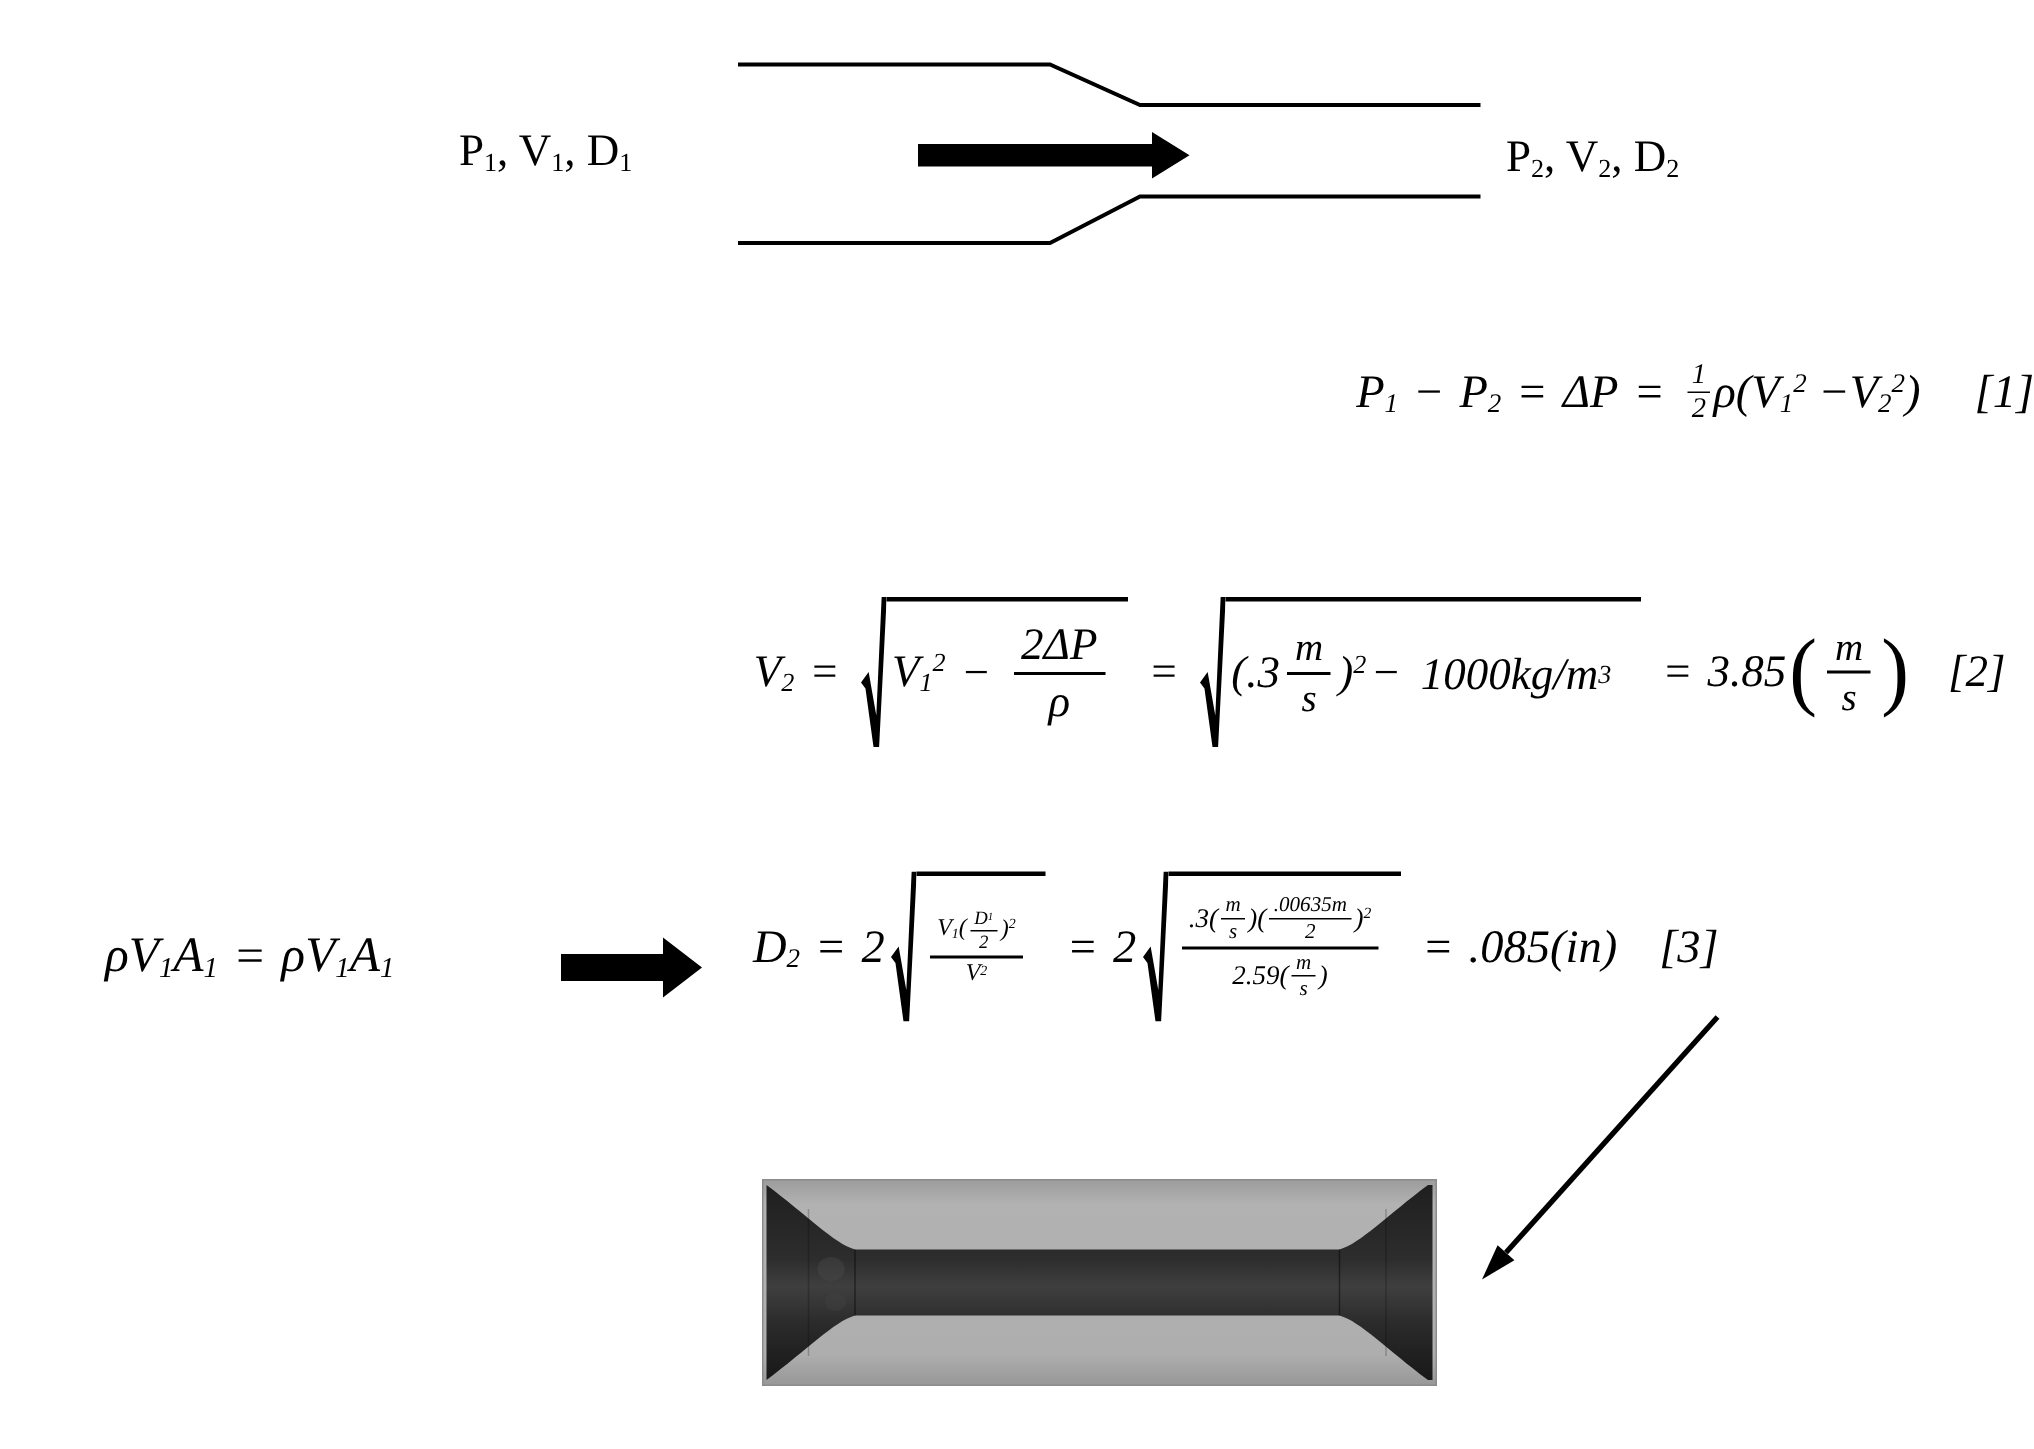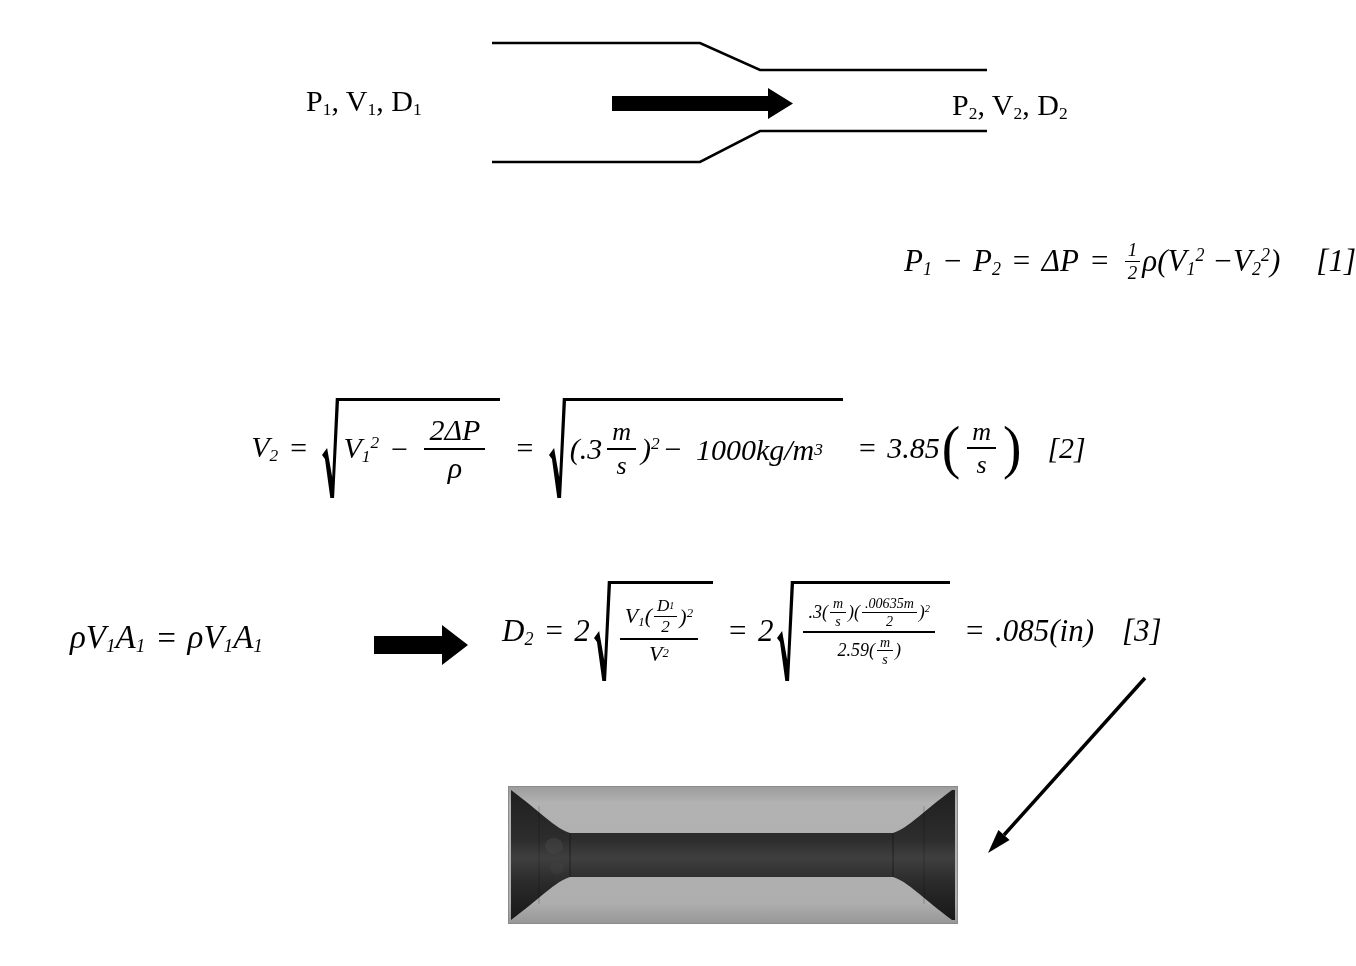--- a/index.html
+++ b/index.html
@@ -17,59 +17,59 @@
   .frac>.den{display:inline-flex;align-items:center;justify-content:center;
              padding:2px 5px 0;line-height:1.05}
   .half{font-size:19px;margin-right:2px}
   .half>.num{border-bottom-width:1.5px;padding:0 3px 1px}
   .half>.den{padding:1px 3px 0}
   .sqrt{display:inline-flex;align-items:stretch;margin:0 4px}
   .radsign{width:17px;flex:none;display:flex}
   .radsign svg{width:100%;height:100%;display:block}
   .radicand{border-top:3px solid #000;display:inline-flex;align-items:center;
             padding:0 10px 2px 4px}
-  .fs30{font-size:30px}.fs26{font-size:26px}.fs22{font-size:22px}.fs18{font-size:18px}
+  .fs30{font-size:30px}.fs26{font-size:26px}.fs22{font-size:16px}.fs18{font-size:18px}
   .sm{font-size:.78em;margin:0 2px}
   .sm>.num{padding:0 3px 1px;border-bottom-width:1.5px}
   .sm>.den{padding:1px 3px 0}
   .bp{font-style:normal;font-size:1.85em;font-weight:400;line-height:.9;margin:0 2px;
       transform:scaleY(1.05)}
   .ref{margin-left:36px}
   .lbl{position:absolute;font-size:30px;white-space:pre}
   svg{position:absolute;display:block}
 </style>
 </head>
 <body>
 
 <svg style="left:485px;top:35px" width="510" height="135" viewBox="0 0 510 135">
   <polyline points="7,8 215,8 275,35 502,35" fill="none" stroke="#000" stroke-width="2.6"></polyline>
   <polyline points="7,127 215,127 275,96 502,96" fill="none" stroke="#000" stroke-width="2.6"></polyline>
   <polygon points="127,61 283,61 283,53 308,68.5 283,84 283,76 127,76" fill="#000"></polygon>
 </svg>
 
 <div class="lbl" style="left:306px;top:84px"><span>P</span><sub>1</sub><span>, V</span><sub>1</sub><span>, D</span><sub>1</sub></div>
 
-<div class="lbl" style="left:952px;top:88px"><span>P</span><sub>2</sub><span>, V</span><sub>2</sub><span>, D</span><sub>2</sub></div>
+<div class="lbl" style="left:1004px;top:88px"><span>P</span><sub>2</sub><span>, V</span><sub>2</sub><span>, D</span><sub>2</sub></div>
 
 <div class="eq fs30" style="left:0;top:226px;width:1356px;height:70px;justify-content:flex-end;font-size:31px">
   <span><span>P</span><sub>1</sub></span>
   <span class="op">−</span>
   <span><span>P</span><sub>2</sub></span>
   <span class="op">=</span>
   <span>ΔP</span>
   <span class="op">=</span>
   <span class="frac half">
     <span class="num">1</span>
     <span class="den">2</span>
   </span>
   <span><span>ρ(V</span><sub>1</sub><sup>2</sup><span> −V</span><sub>2</sub><sup>2</sup><span>)</span></span>
   <span class="ref">[1]</span>
 </div>
 
-<div class="eq" style="left:0;top:380px;width:1337px;height:136px;justify-content:center;font-size:30px">
+<div class="eq" style="left:0;top:380px;width:1337px;height:136px;justify-content:flex-end;font-size:30px">
   <span><span>V</span><sub>2</sub></span>
   <span class="op">=</span>
   <span class="sqrt">
     <span class="radsign">
       <svg width="17" height="100" viewBox="0 0 20 100" preserveAspectRatio="none" style="position:static">
         <polygon points="0,57 6,50 12,79 16.2,0 20,0 20,3 14.2,100 9.8,100 3.5,61" fill="#000"></polygon>
       </svg>
     </span>
     <span class="radicand">
       <span><span>V</span><sub>1</sub><sup>2</sup></span>

